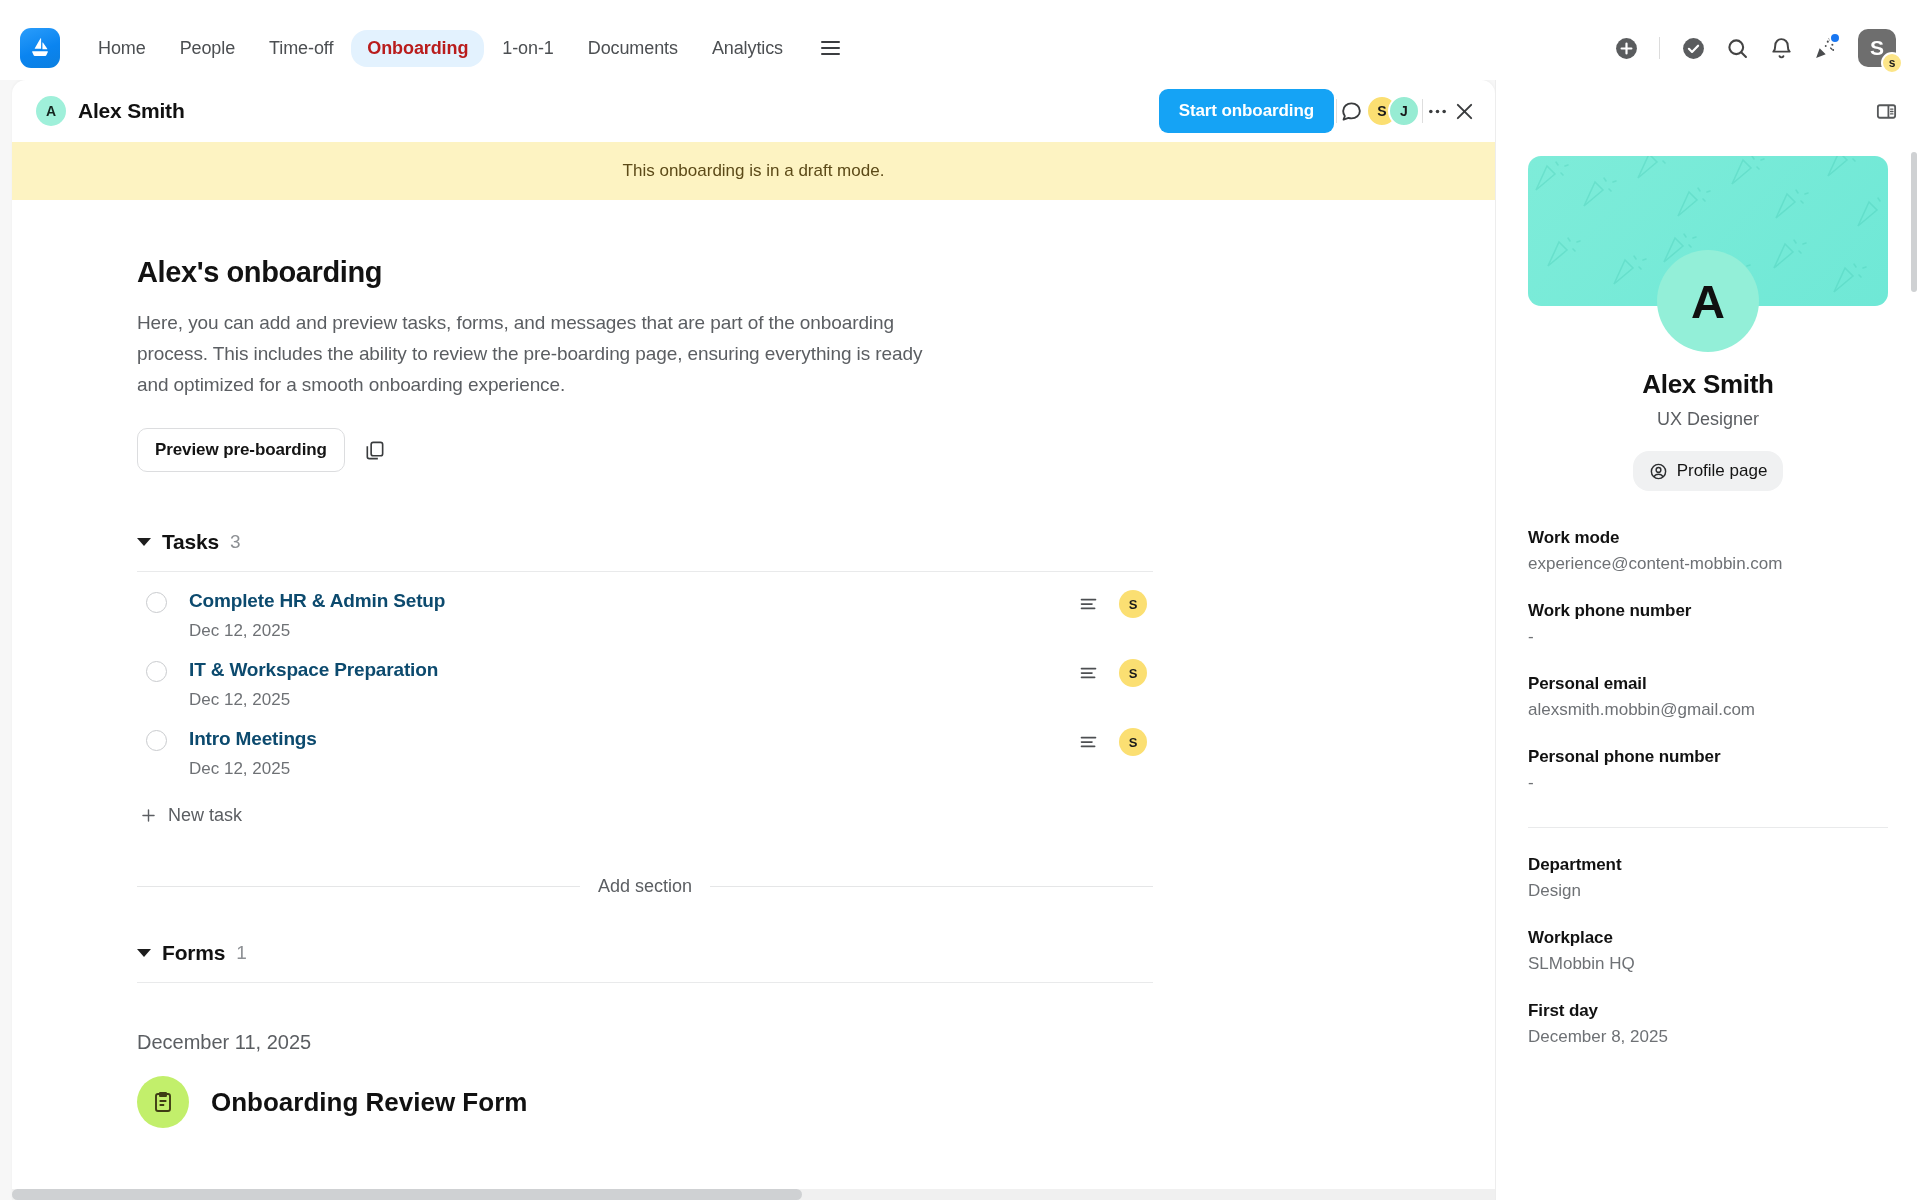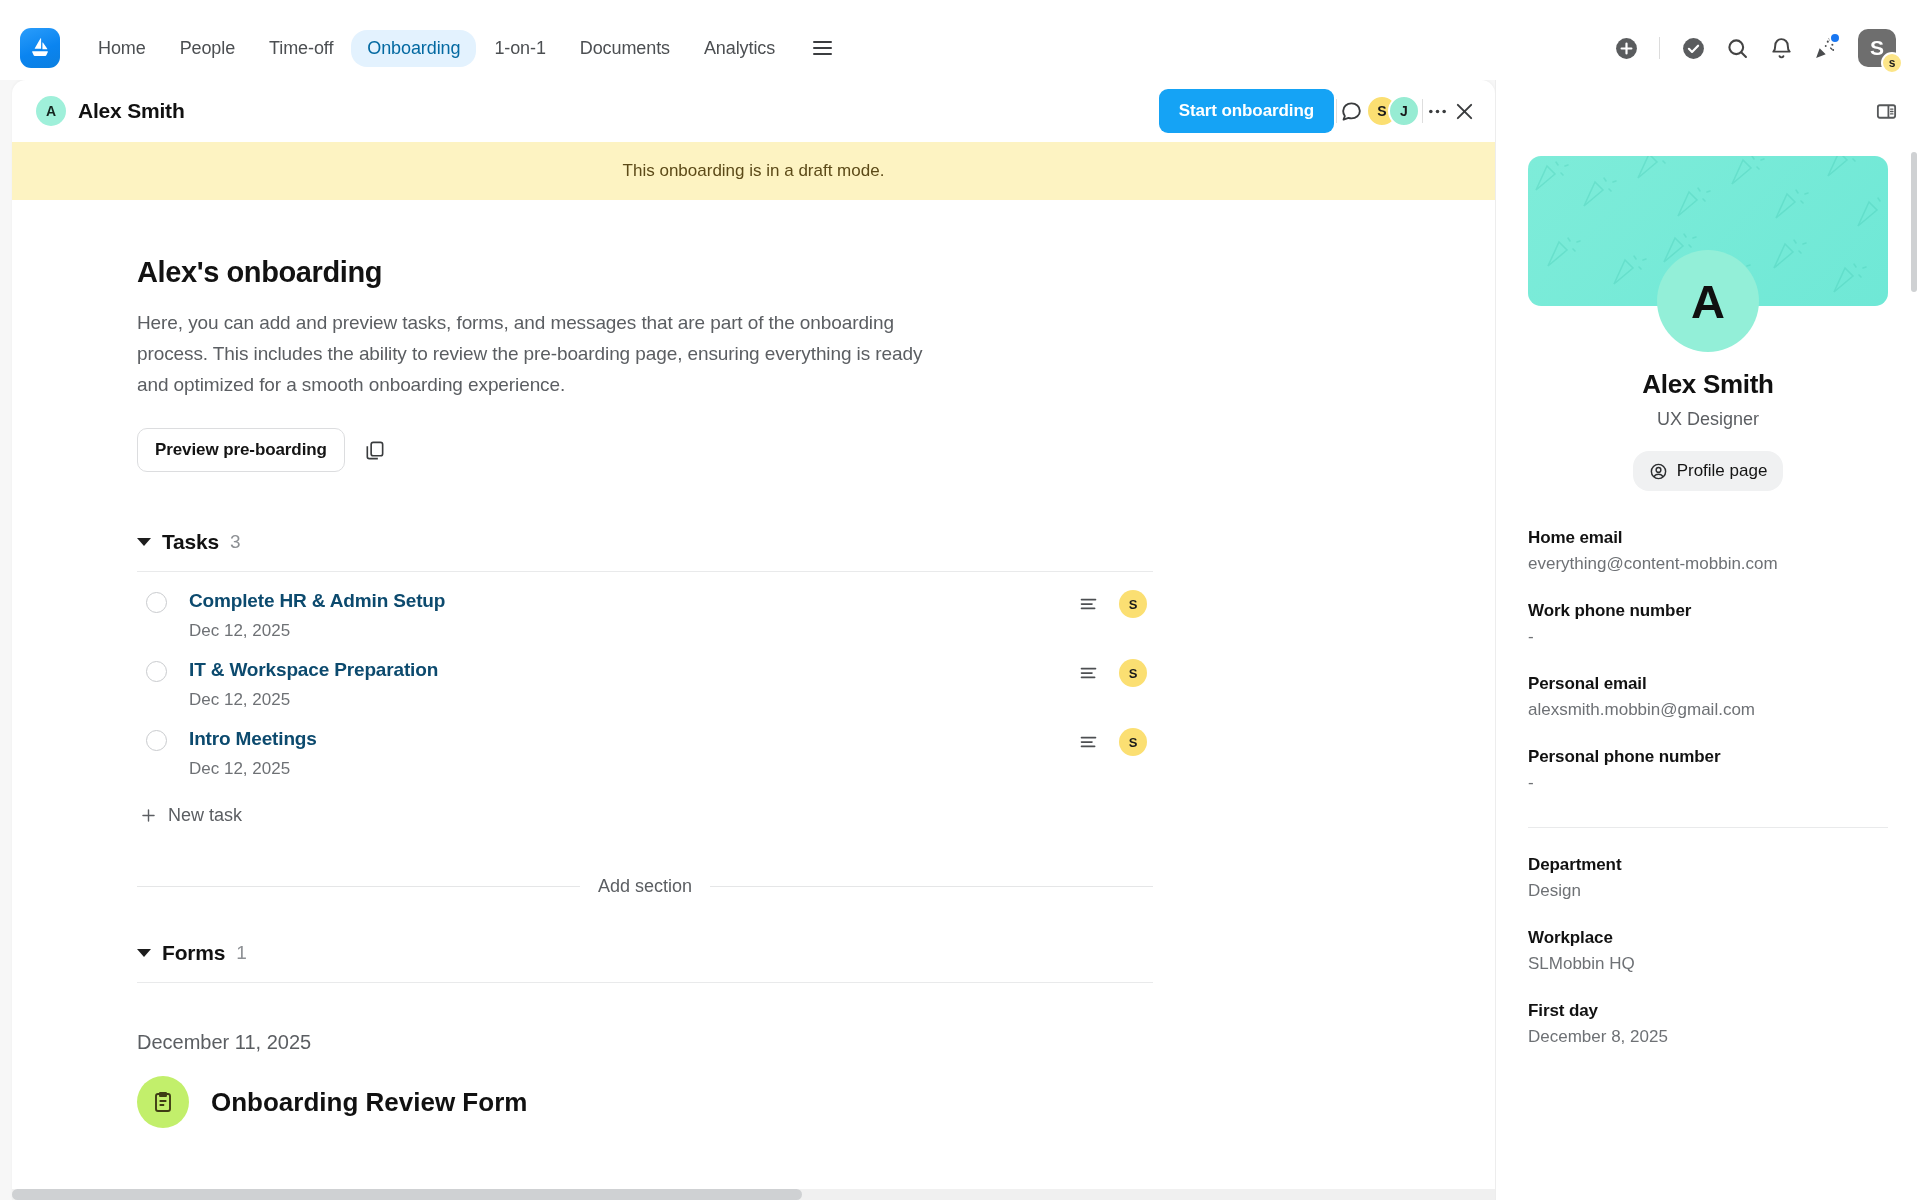--- a/index.html
+++ b/index.html
@@ -27,21 +27,21 @@
   }
   .logo svg { display: block; }
 
   .nav-items { display: flex; align-items: center; margin-left: 22px; gap: 2px; }
   .nav-item {
     font-size: 18px; color: #4c4f52;
     padding: 8px 16px; border-radius: 9px;
     cursor: pointer; white-space: nowrap;
     letter-spacing: -0.1px;
   }
-  .nav-item.active { background: #e3f2fe; color: #0369a1; font-weight: 400; border-radius: 16px; }
+  .nav-item.active { background: #e3f2fe; color: #b91c1c; font-weight: 700; border-radius: 16px; }
   .nav-hamburger {
     margin-left: 10px; padding: 8px 10px; cursor: pointer;
     display: flex; flex-direction: column; gap: 4px; align-items: center; justify-content: center;
   }
   .nav-hamburger span { display: block; width: 19px; height: 2px; background: #3b3d40; border-radius: 1px; }
 
   .nav-right { margin-left: auto; display: flex; align-items: center; gap: 14px; }
   .ic { width: 30px; height: 30px; display: flex; align-items: center; justify-content: center; cursor: pointer; position: relative; }
   .nav-divider { width: 1px; height: 22px; background: #dcdcdc; margin: 0 4px; }
   .notif-dot {
@@ -519,22 +519,22 @@
           <svg width="19" height="19" viewBox="0 0 24 24" fill="none" stroke="#2c2e30" stroke-width="1.8">
               <circle cx="12" cy="12" r="9"></circle>
               <circle cx="12" cy="10" r="3"></circle>
               <path d="M6.2 19c1.2-2.4 3.3-3.6 5.8-3.6S16.6 16.6 17.8 19"></path>
             </svg>
           <span>Profile page</span>
         </button>
       </div>
 
       <div class="field first">
-        <div class="field-label">Home email</div>
-        <div class="field-value">everything@content-mobbin.com</div>
+        <div class="field-label">Work mode</div>
+        <div class="field-value">experience@content-mobbin.com</div>
       </div>
       <div class="field">
         <div class="field-label">Work phone number</div>
         <div class="field-value">-</div>
       </div>
       <div class="field">
         <div class="field-label">Personal email</div>
         <div class="field-value">alexsmith.mobbin@gmail.com</div>
       </div>
       <div class="field">

